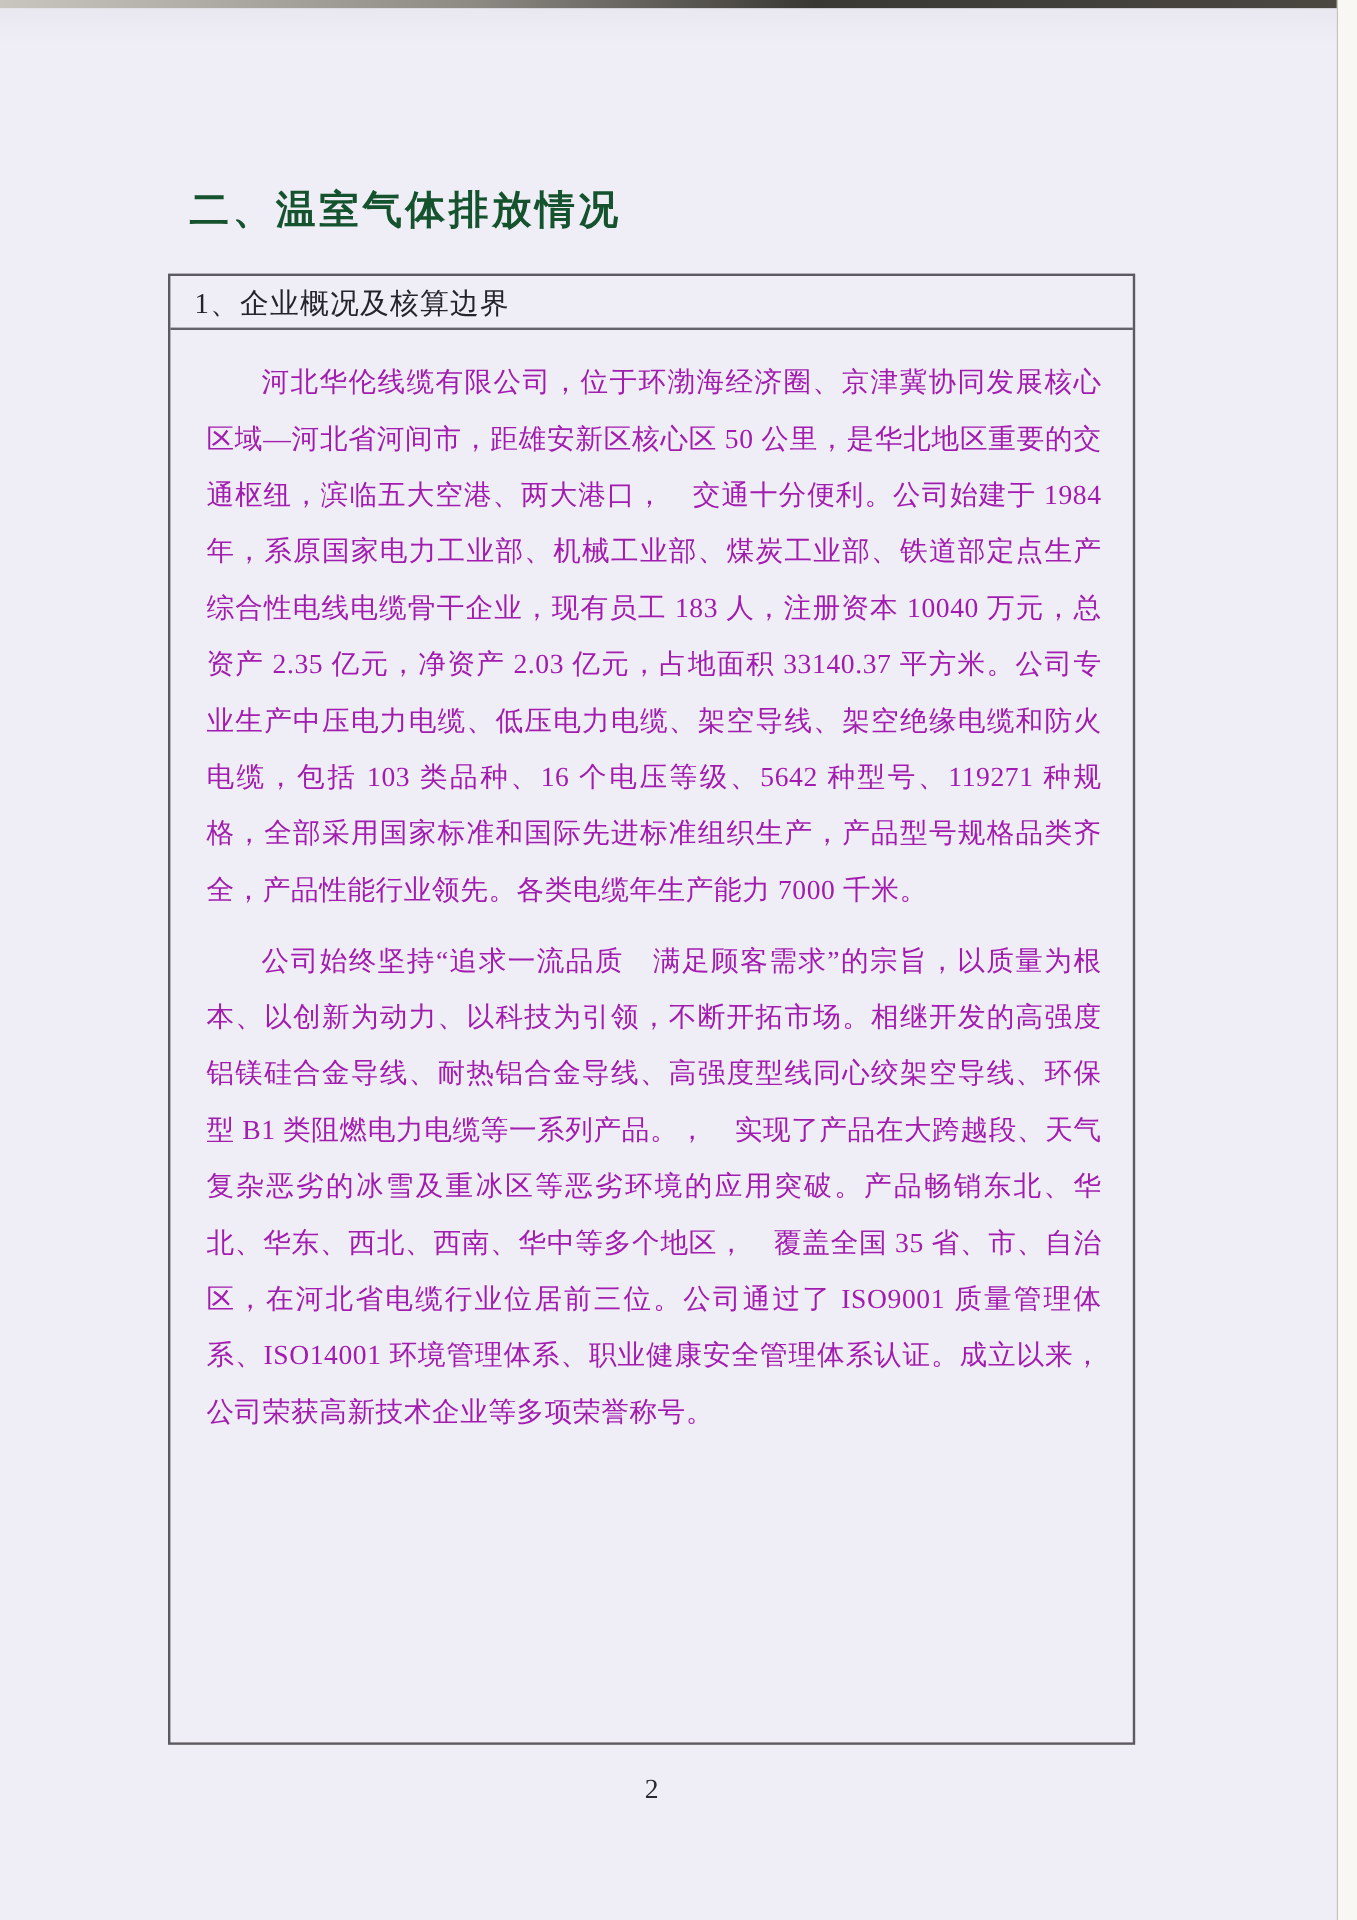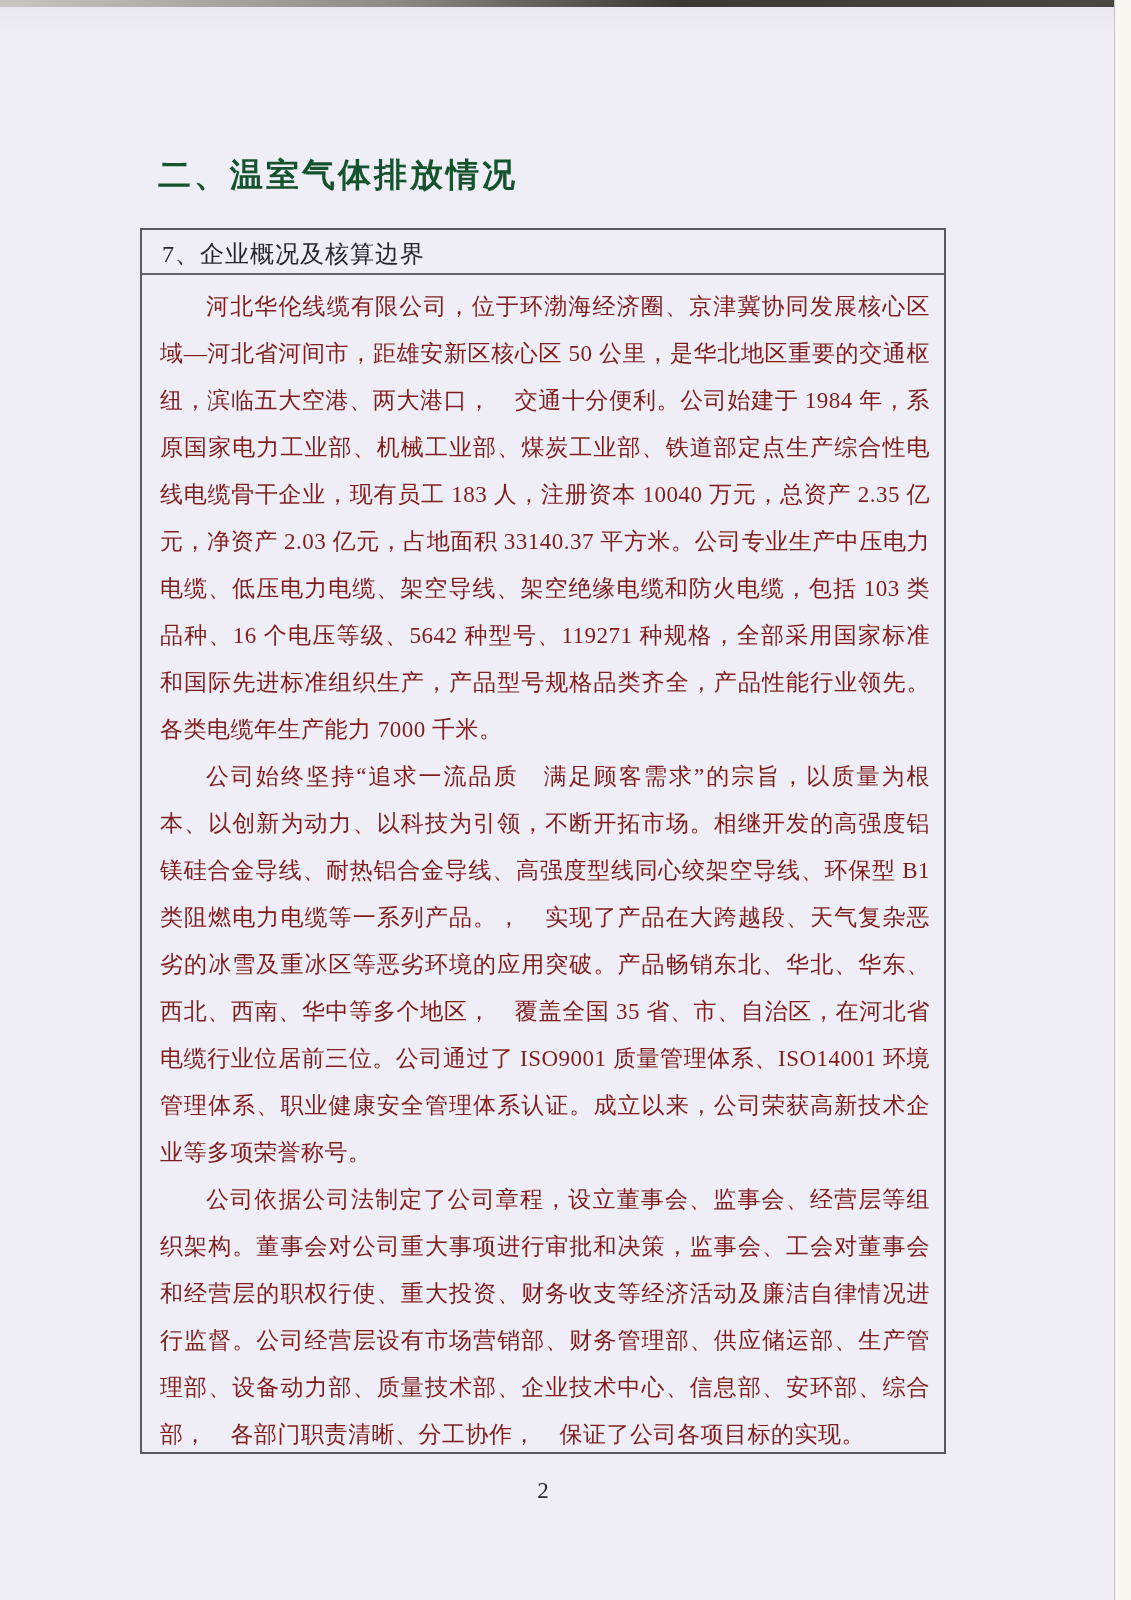--- a/index.html
+++ b/index.html
@@ -70,27 +70,27 @@
     padding: 8px 14px 0 18px;
   }
   .subsection-heading {
     font-size: 23px;
     line-height: 47px;
     text-indent: 2em;
     letter-spacing: 1px;
     margin: 0;
   }
   .box-content p.body-para {
-    margin: 0;
+    margin: 12px;
     font-size: 23px;
     line-height: 47px;
     text-indent: 2em;
     text-align: justify;
     letter-spacing: 0.5px;
-    color: #7f1d1d;
+    color: #a21caf;
   }
   
   .page-number {
     position: absolute;
     left: 140px; top: 1478px;
     width: 806px;
     text-align: center;
     font-size: 23px;
     color: #2a2830;
   }
@@ -98,21 +98,20 @@
 </head>
 <body>
 
 <div class="scan-top-edge"></div>
 <div class="scan-top-light"></div>
 <div class="scan-right-edge"></div>
 
 <div class="doc-title">二、温室气体排放情况</div>
 
 <div class="section-box">
-  <div class="box-header">7、企业概况及核算边界</div>
+  <div class="box-header">1、企业概况及核算边界</div>
   <div class="box-content">
     <p class="body-para">河北华伦线缆有限公司，位于环渤海经济圈、京津冀协同发展核心区域—河北省河间市，距雄安新区核心区 50 公里，是华北地区重要的交通枢纽，滨临五大空港、两大港口，　交通十分便利。公司始建于 1984 年，系原国家电力工业部、机械工业部、煤炭工业部、铁道部定点生产综合性电线电缆骨干企业，现有员工 183 人，注册资本 10040 万元，总资产 2.35 亿元，净资产 2.03 亿元，占地面积 33140.37 平方米。公司专业生产中压电力电缆、低压电力电缆、架空导线、架空绝缘电缆和防火电缆，包括 103 类品种、16 个电压等级、5642 种型号、119271 种规格，全部采用国家标准和国际先进标准组织生产，产品型号规格品类齐全，产品性能行业领先。各类电缆年生产能力 7000 千米。</p>
     <p class="body-para">公司始终坚持“追求一流品质　满足顾客需求”的宗旨，以质量为根本、以创新为动力、以科技为引领，不断开拓市场。相继开发的高强度铝镁硅合金导线、耐热铝合金导线、高强度型线同心绞架空导线、环保型 B1 类阻燃电力电缆等一系列产品。，　实现了产品在大跨越段、天气复杂恶劣的冰雪及重冰区等恶劣环境的应用突破。产品畅销东北、华北、华东、西北、西南、华中等多个地区，　覆盖全国 35 省、市、自治区，在河北省电缆行业位居前三位。公司通过了 ISO9001 质量管理体系、ISO14001 环境管理体系、职业健康安全管理体系认证。成立以来，公司荣获高新技术企业等多项荣誉称号。</p>
-    <p class="body-para">公司依据公司法制定了公司章程，设立董事会、监事会、经营层等组织架构。董事会对公司重大事项进行审批和决策，监事会、工会对董事会和经营层的职权行使、重大投资、财务收支等经济活动及廉洁自律情况进行监督。公司经营层设有市场营销部、财务管理部、供应储运部、生产管理部、设备动力部、质量技术部、企业技术中心、信息部、安环部、综合部，　各部门职责清晰、分工协作，　保证了公司各项目标的实现。</p>
   </div>
 </div>
 
 <div class="page-number">2</div>
 
 </body></html>

